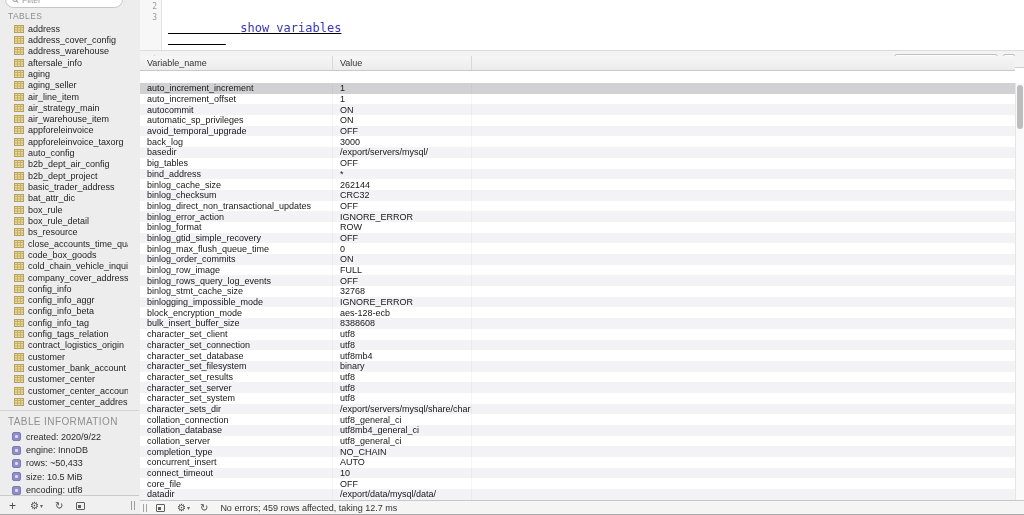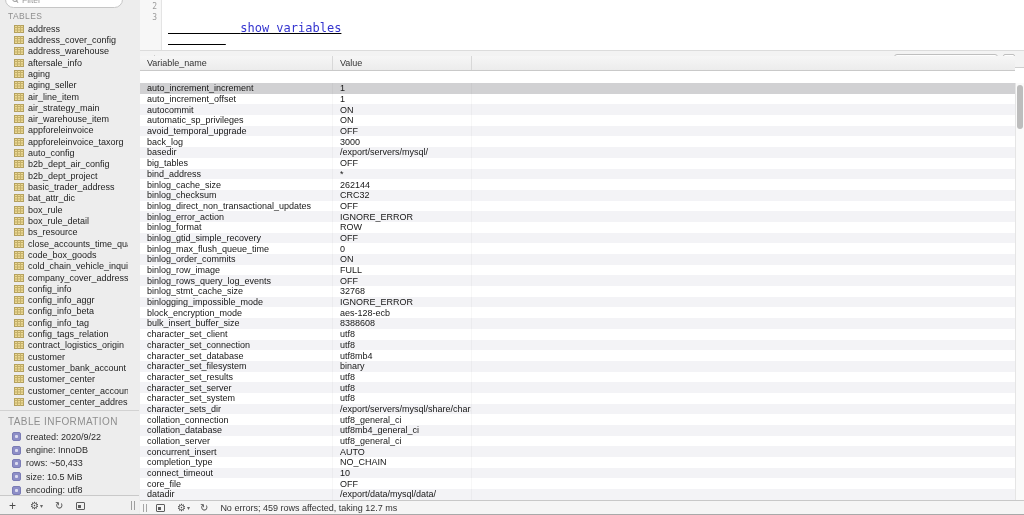--- a/index.html
+++ b/index.html
@@ -831,27 +831,27 @@
           <div class="td c1">collation_database</div>
           <div class="td c2">utf8mb4_general_ci</div>
         </div>
 
         <div class="tr">
           <div class="td c1">collation_server</div>
           <div class="td c2">utf8_general_ci</div>
         </div>
 
         <div class="tr">
+          <div class="td c1">completion_type</div>
+          <div class="td c2">NO_CHAIN</div>
+        </div>
+
+        <div class="tr">
           <div class="td c1">concurrent_insert</div>
           <div class="td c2">AUTO</div>
-        </div>
-
-        <div class="tr">
-          <div class="td c1">completion_type</div>
-          <div class="td c2">NO_CHAIN</div>
         </div>
 
         <div class="tr">
           <div class="td c1">connect_timeout</div>
           <div class="td c2">10</div>
         </div>
 
         <div class="tr">
           <div class="td c1">core_file</div>
           <div class="td c2">OFF</div>

